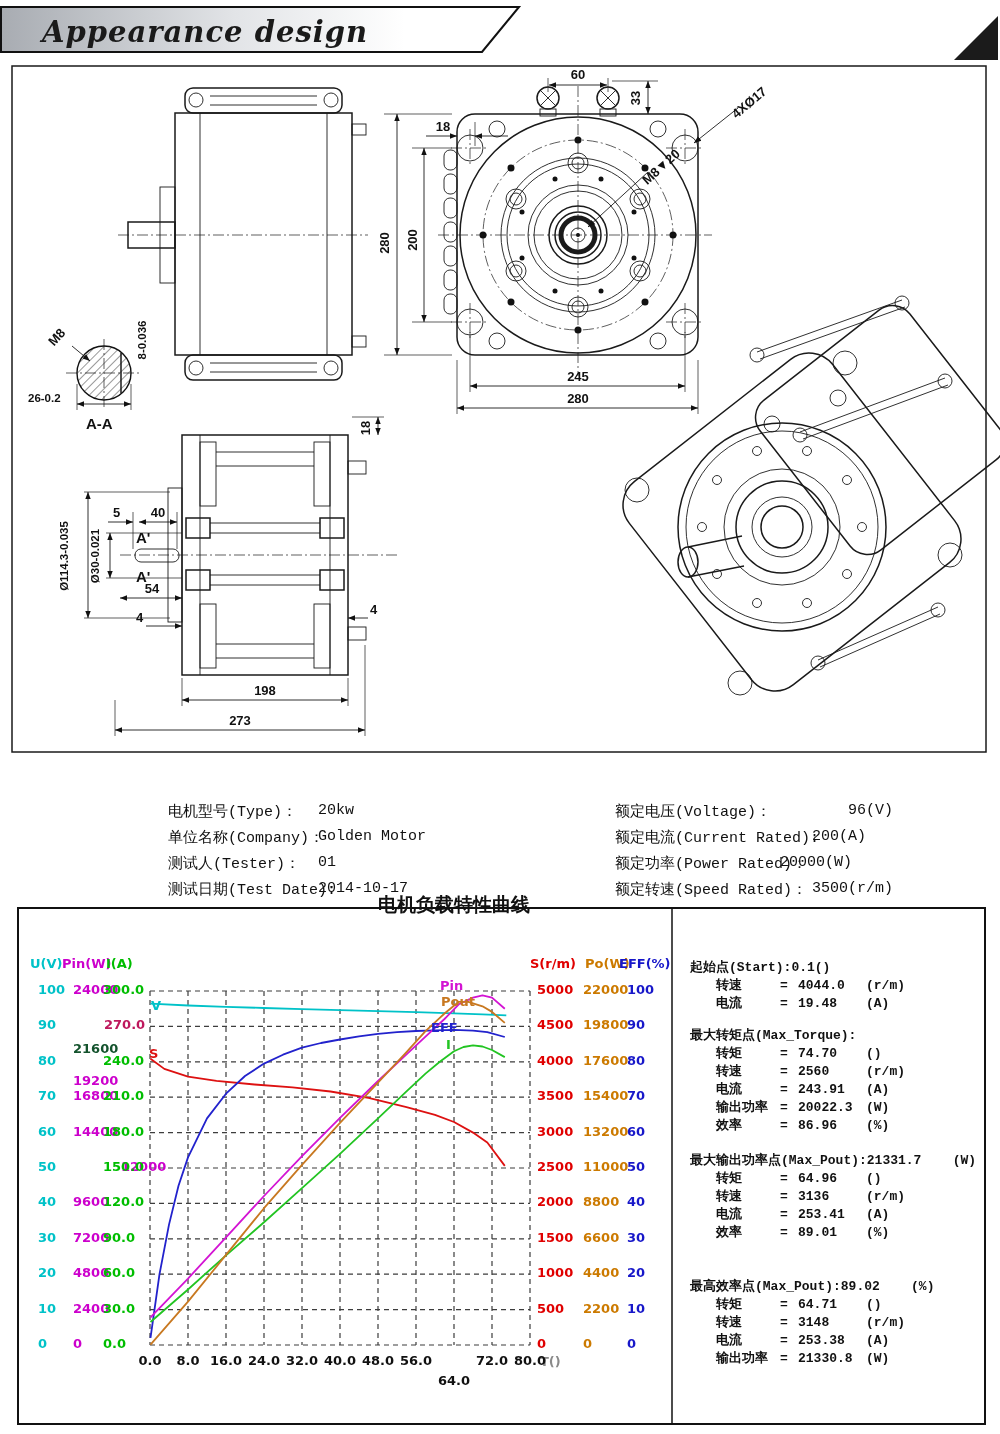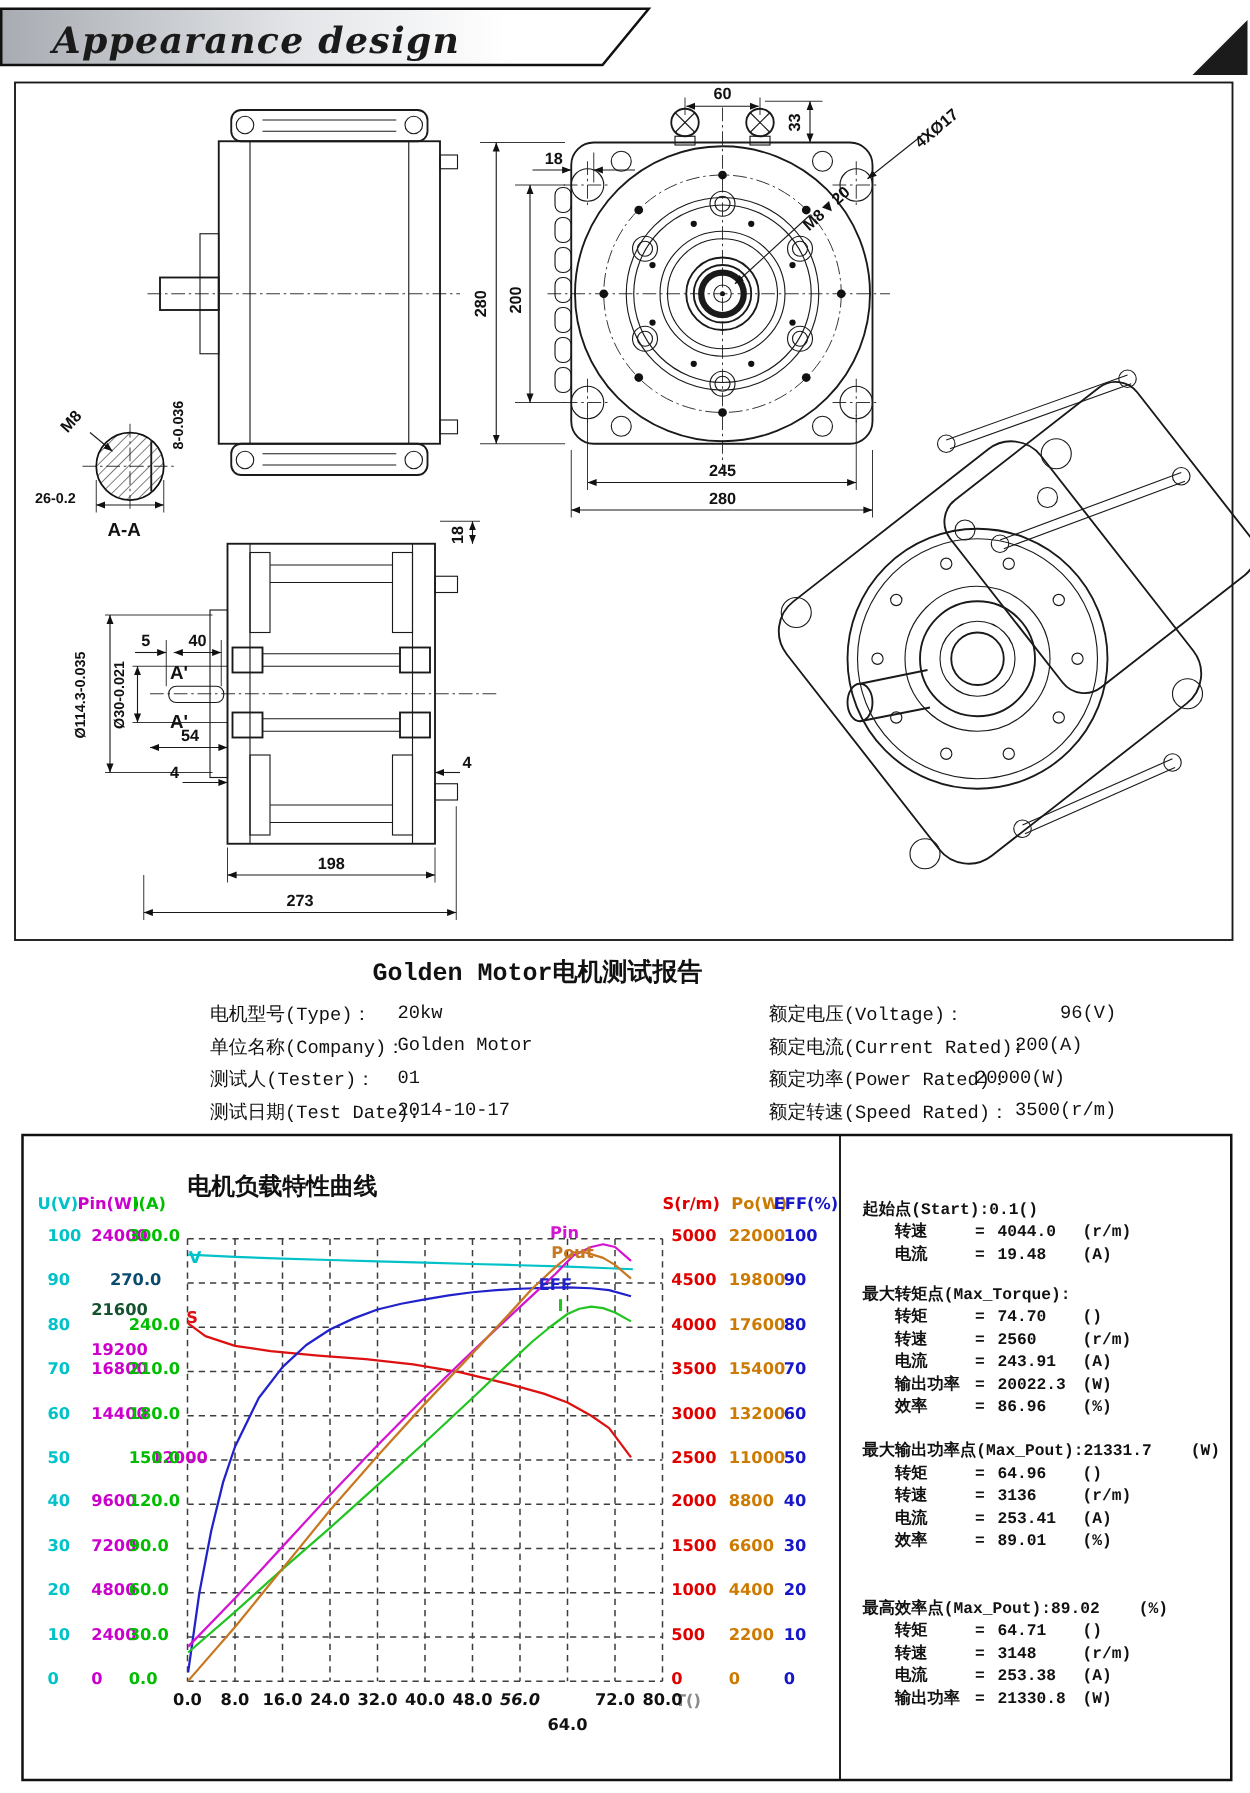--- a/index.html
+++ b/index.html
@@ -11,21 +11,21 @@
   .thn2{stroke:#1a1a1a;stroke-width:0.7;fill:none;}
   .cl{stroke:#1a1a1a;stroke-width:0.7;fill:none;stroke-dasharray:11 3 2 3;}
   .dim,.dim1{stroke:#1a1a1a;stroke-width:0.9;fill:none;}
   .dt{font:700 13px "Liberation Sans",sans-serif;fill:#111;}
   .dts{font:700 11.5px "Liberation Sans",sans-serif;fill:#111;}
   .dtb{font:700 15px "Liberation Sans",sans-serif;fill:#111;}
   .banner-text{font:italic 700 29px "DejaVu Serif",serif;fill:#1a1a1a;letter-spacing:1px;}
   .rlab,.rval{position:absolute;font:15px "Liberation Mono","DejaVu Sans Mono",monospace;white-space:pre;}
   #report-title{position:absolute;left:150px;top:764px;width:560px;text-align:center;
      font:700 20px "Liberation Mono","DejaVu Sans Mono",monospace;}
-  #chart-title{position:absolute;left:150px;top:936px;width:380px;text-align:left;
+  #chart-title{position:absolute;left:150px;top:892px;width:380px;text-align:right;
      font:700 19px "Liberation Sans",sans-serif;}
   .axhead,.tick{position:absolute;font:700 13px "DejaVu Sans",sans-serif;white-space:pre;}
   .xtick{position:absolute;font:700 13px "DejaVu Sans",sans-serif;width:44px;text-align:center;}
   #xaxis-unit{position:absolute;left:540px;top:1354px;font:700 13px "DejaVu Sans",sans-serif;color:#8a8a8a;}
   .resblock{position:absolute;width:296px;font:600 13px "Liberation Mono","DejaVu Sans Mono",monospace;white-space:pre;}
   .rtitle{height:18px;line-height:18px;}
   .rrow{display:flex;height:18px;line-height:18px;padding-left:26px;}
   .rn{width:64px;} .re{width:18px;} .rv{width:68px;}
 </style>
 </head>
@@ -323,21 +323,20 @@
         <circle class="thn" cx="807" cy="603" r="4.5"></circle>
           <circle class="thn" cx="847" cy="574" r="4.5"></circle>
         <circle class="thn" cx="845" cy="363" r="12"></circle>
           <circle class="thn" cx="950" cy="555" r="12"></circle>
         <circle class="thn" cx="740" cy="683" r="12"></circle>
           <circle class="thn" cx="637" cy="490" r="12"></circle>
       </g>
     </g>
   </svg>
 
-  <div id="report-title">Golden Motor电机测试报告</div>
   <div id="report-rows"></div>
 
   <svg id="chart-svg" width="1000" height="534" viewBox="0 900 1000 534" style="top:900px;">
       <rect x="18" y="908" width="967" height="516" fill="none" stroke="#111" stroke-width="2"></rect>
       <line x1="672" y1="908" x2="672" y2="1424" stroke="#111" stroke-width="1.5"></line>
       <line x1="150" y1="991" x2="530" y2="991" stroke="#3d3d3d" stroke-width="1.2" stroke-dasharray="5 4"></line>
       <line x1="150" y1="991" x2="150" y2="1345" stroke="#3d3d3d" stroke-width="1.2" stroke-dasharray="5 4"></line>
       <line x1="150" y1="1026.4" x2="530" y2="1026.4" stroke="#3d3d3d" stroke-width="1.2" stroke-dasharray="5 4"></line>
       <line x1="188" y1="991" x2="188" y2="1345" stroke="#3d3d3d" stroke-width="1.2" stroke-dasharray="5 4"></line>
       <line x1="150" y1="1061.8" x2="530" y2="1061.8" stroke="#3d3d3d" stroke-width="1.2" stroke-dasharray="5 4"></line>
@@ -409,21 +408,21 @@
     <div class="tick" style="left: 73px; top: 1088.2px; color: rgb(204, 0, 204); position: absolute;">16800</div>
     <div class="tick" style="left: 73px; top: 1123.6px; color: rgb(204, 0, 204); position: absolute;">14400</div>
     <div class="tick" style="left: 73px; top: 1159px; color: rgb(204, 0, 204); position: absolute; margin-left: 48px;">12000</div>
     <div class="tick" style="left: 73px; top: 1194.4px; color: rgb(204, 0, 204); position: absolute;">9600</div>
     <div class="tick" style="left: 73px; top: 1229.8px; color: rgb(204, 0, 204); position: absolute;">7200</div>
     <div class="tick" style="left: 73px; top: 1265.2px; color: rgb(204, 0, 204); position: absolute;">4800</div>
     <div class="tick" style="left: 73px; top: 1300.6px; color: rgb(204, 0, 204); position: absolute;">2400</div>
     <div class="tick" style="left: 73px; top: 1336px; color: rgb(204, 0, 204); position: absolute;">0</div>
     <div class="axhead" style="left: 106px; top: 956px; color: rgb(0, 189, 0); position: absolute;">I(A)</div>
     <div class="tick" style="left: 103px; top: 982px; color: rgb(0, 189, 0); position: absolute;">300.0</div>
-    <div class="tick" style="left: 88px; top: 1017.4px; color: #0c4a6e; position: absolute;">270.0</div>
+    <div class="tick" style="left: 104px; top: 1017.4px; color: #be185d; position: absolute;">270.0</div>
     <div class="tick" style="left: 103px; top: 1052.8px; color: rgb(0, 189, 0); position: absolute;">240.0</div>
     <div class="tick" style="left: 103px; top: 1088.2px; color: rgb(0, 189, 0); position: absolute;">210.0</div>
     <div class="tick" style="left: 103px; top: 1123.6px; color: rgb(0, 189, 0); position: absolute;">180.0</div>
     <div class="tick" style="left: 103px; top: 1159px; color: rgb(0, 189, 0); position: absolute;">150.0</div>
     <div class="tick" style="left: 103px; top: 1194.4px; color: rgb(0, 189, 0); position: absolute;">120.0</div>
     <div class="tick" style="left: 103px; top: 1229.8px; color: rgb(0, 189, 0); position: absolute;">90.0</div>
     <div class="tick" style="left: 103px; top: 1265.2px; color: rgb(0, 189, 0); position: absolute;">60.0</div>
     <div class="tick" style="left: 103px; top: 1300.6px; color: rgb(0, 189, 0); position: absolute;">30.0</div>
     <div class="tick" style="left: 103px; top: 1336px; color: rgb(0, 189, 0); position: absolute;">0.0</div>
     <div class="axhead" style="left: 530px; top: 956px; color: rgb(224, 0, 0); position: absolute;">S(r/m)</div>
@@ -462,21 +461,21 @@
     <div class="tick" style="left: 627px; top: 1265.2px; color: rgb(23, 23, 201); position: absolute;">20</div>
     <div class="tick" style="left: 627px; top: 1300.6px; color: rgb(23, 23, 201); position: absolute;">10</div>
     <div class="tick" style="left: 627px; top: 1336px; color: rgb(23, 23, 201); position: absolute;">0</div>
     <div class="xtick" style="left: 128px; top: 1353px; position: absolute;">0.0</div>
     <div class="xtick" style="left: 166px; top: 1353px; position: absolute;">8.0</div>
     <div class="xtick" style="left: 204px; top: 1353px; position: absolute;">16.0</div>
     <div class="xtick" style="left: 242px; top: 1353px; position: absolute;">24.0</div>
     <div class="xtick" style="left: 280px; top: 1353px; position: absolute;">32.0</div>
     <div class="xtick" style="left: 318px; top: 1353px; position: absolute;">40.0</div>
     <div class="xtick" style="left: 356px; top: 1353px; position: absolute;">48.0</div>
-    <div class="xtick" style="left: 394px; top: 1353px; position: absolute; font-style: italic;">56.0</div>
+    <div class="xtick" style="left: 394px; top: 1353px; position: absolute;">56.0</div>
     <div class="xtick" style="left: 432px; top: 1353px; position: absolute; margin-top: 20px;">64.0</div>
     <div class="xtick" style="left: 470px; top: 1353px; position: absolute;">72.0</div>
     <div class="xtick" style="left: 508px; top: 1353px; position: absolute;">80.0</div>
     <div class="resblock" style="left: 690px; top: 959px; position: absolute;"><div class="rtitle">起始点(Start):0.1()</div><div class="rrow"><span class="rn">转速</span><span class="re">=</span><span class="rv">4044.0</span><span class="ru">(r/m)</span></div><div class="rrow"><span class="rn">电流</span><span class="re">=</span><span class="rv">19.48</span><span class="ru">(A)</span></div></div>
     <div class="resblock" style="left: 690px; top: 1027px; position: absolute;"><div class="rtitle">最大转矩点(Max_Torque):</div><div class="rrow"><span class="rn">转矩</span><span class="re">=</span><span class="rv">74.70</span><span class="ru">()</span></div><div class="rrow"><span class="rn">转速</span><span class="re">=</span><span class="rv">2560</span><span class="ru">(r/m)</span></div><div class="rrow"><span class="rn">电流</span><span class="re">=</span><span class="rv">243.91</span><span class="ru">(A)</span></div><div class="rrow"><span class="rn">输出功率</span><span class="re">=</span><span class="rv">20022.3</span><span class="ru">(W)</span></div><div class="rrow"><span class="rn">效率</span><span class="re">=</span><span class="rv">86.96</span><span class="ru">(%)</span></div></div>
     <div class="resblock" style="left: 690px; top: 1152px; position: absolute;"><div class="rtitle">最大输出功率点(Max_Pout):21331.7    (W)</div><div class="rrow"><span class="rn">转矩</span><span class="re">=</span><span class="rv">64.96</span><span class="ru">()</span></div><div class="rrow"><span class="rn">转速</span><span class="re">=</span><span class="rv">3136</span><span class="ru">(r/m)</span></div><div class="rrow"><span class="rn">电流</span><span class="re">=</span><span class="rv">253.41</span><span class="ru">(A)</span></div><div class="rrow"><span class="rn">效率</span><span class="re">=</span><span class="rv">89.01</span><span class="ru">(%)</span></div></div>
     <div class="resblock" style="left: 690px; top: 1278px; position: absolute;"><div class="rtitle">最高效率点(Max_Pout):89.02    (%)</div><div class="rrow"><span class="rn">转矩</span><span class="re">=</span><span class="rv">64.71</span><span class="ru">()</span></div><div class="rrow"><span class="rn">转速</span><span class="re">=</span><span class="rv">3148</span><span class="ru">(r/m)</span></div><div class="rrow"><span class="rn">电流</span><span class="re">=</span><span class="rv">253.38</span><span class="ru">(A)</span></div><div class="rrow"><span class="rn">输出功率</span><span class="re">=</span><span class="rv">21330.8</span><span class="ru">(W)</span></div></div>
   </div>
 
 </body></html>

